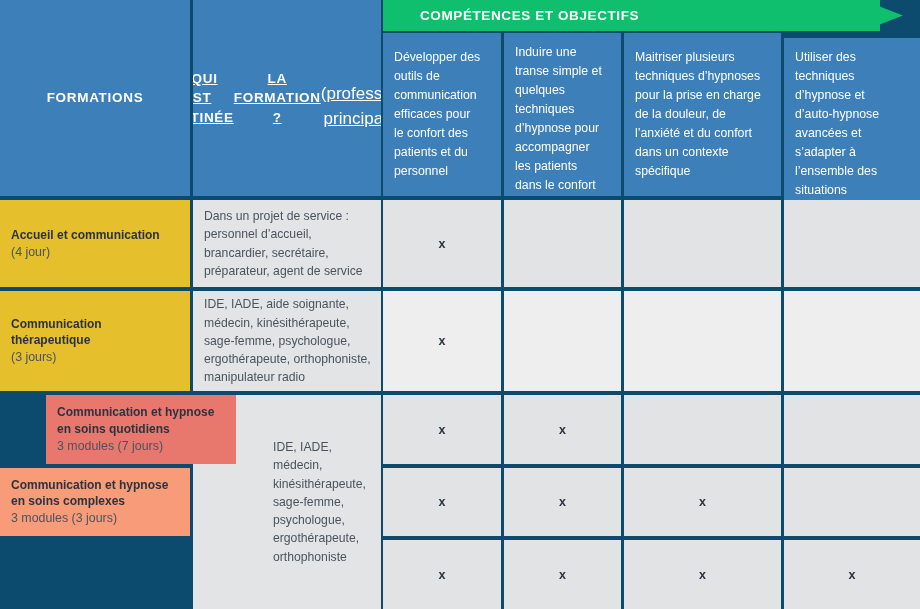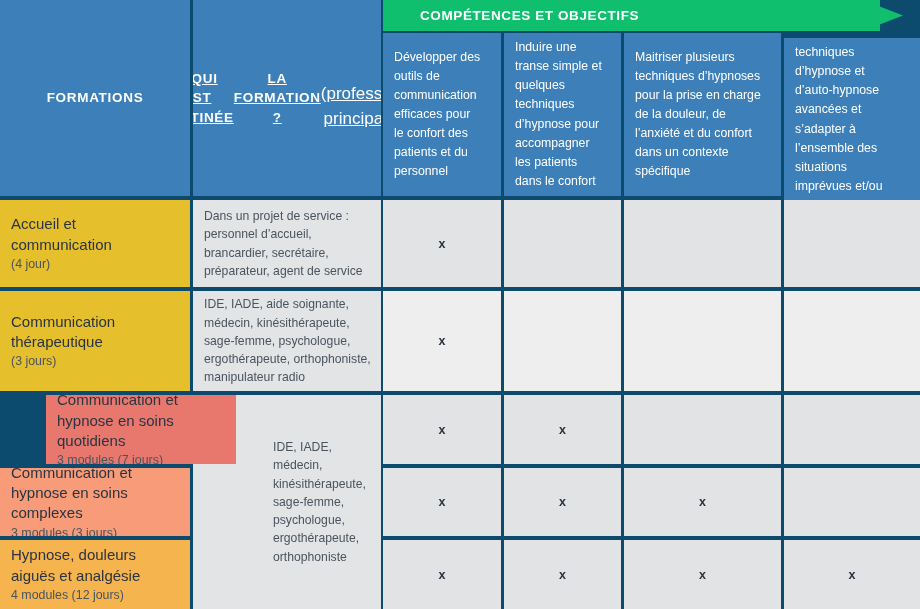--- a/index.html
+++ b/index.html
@@ -83,34 +83,34 @@
     font-weight: normal;
     line-height: 1.5;
     margin-top: 16px;
   }
   .hdr-col {
     padding: 10px 18px 10px 11px;
     font-size: 12.3px;
     line-height: 1.55;
     display: flex;
   }
-  .hdr-col.top { align-items: center; }
+  .hdr-col.top { align-items: flex-start; }
   .hdr-col.mid { align-items: center; }
 
   
   .form-cell {
     display: flex;
     flex-direction: column;
     justify-content: center;
     padding: 8px 10px 8px 11px;
     color: #2a3440;
   }
   .form-cell .name {
-    font-size: 15px;
-    font-weight: normal;
+    font-size: 12px;
+    font-weight: bold;
     line-height: 1.35;
   }
   .form-cell .dur {
     font-size: 12.4px;
     font-weight: normal;
     line-height: 1.35;
     margin-top: 1px;
     color: #4a545e;
   }
 
@@ -246,24 +246,20 @@
   <div class="cell x-cell shade-a" style="left:504px; top:468px; width:117px; height:68px;">
       <span>x</span>
     </div>
   <div class="cell x-cell shade-a" style="left:624px; top:468px; width:157px; height:68px;">
       <span>x</span>
     </div>
   <div class="cell x-cell shade-a" style="left:784px; top:468px; width:136px; height:68px;">
       <span></span>
     </div>
 
-  <div class="cell form-cell" style="left:0px; top:540px; width:190px; height:69px; background:#f6b44e;">
-    <div class="name">Hypnose, douleurs aiguës et analgésie</div>
-    <div class="dur">4 modules  (12 jours)</div>
-  </div>
   <div class="cell x-cell shade-a" style="left:383px; top:540px; width:118px; height:69px;">
       <span>x</span>
     </div>
   <div class="cell x-cell shade-a" style="left:504px; top:540px; width:117px; height:69px;">
       <span>x</span>
     </div>
   <div class="cell x-cell shade-a" style="left:624px; top:540px; width:157px; height:69px;">
       <span>x</span>
     </div>
   <div class="cell x-cell shade-a" style="left:784px; top:540px; width:136px; height:69px;">

